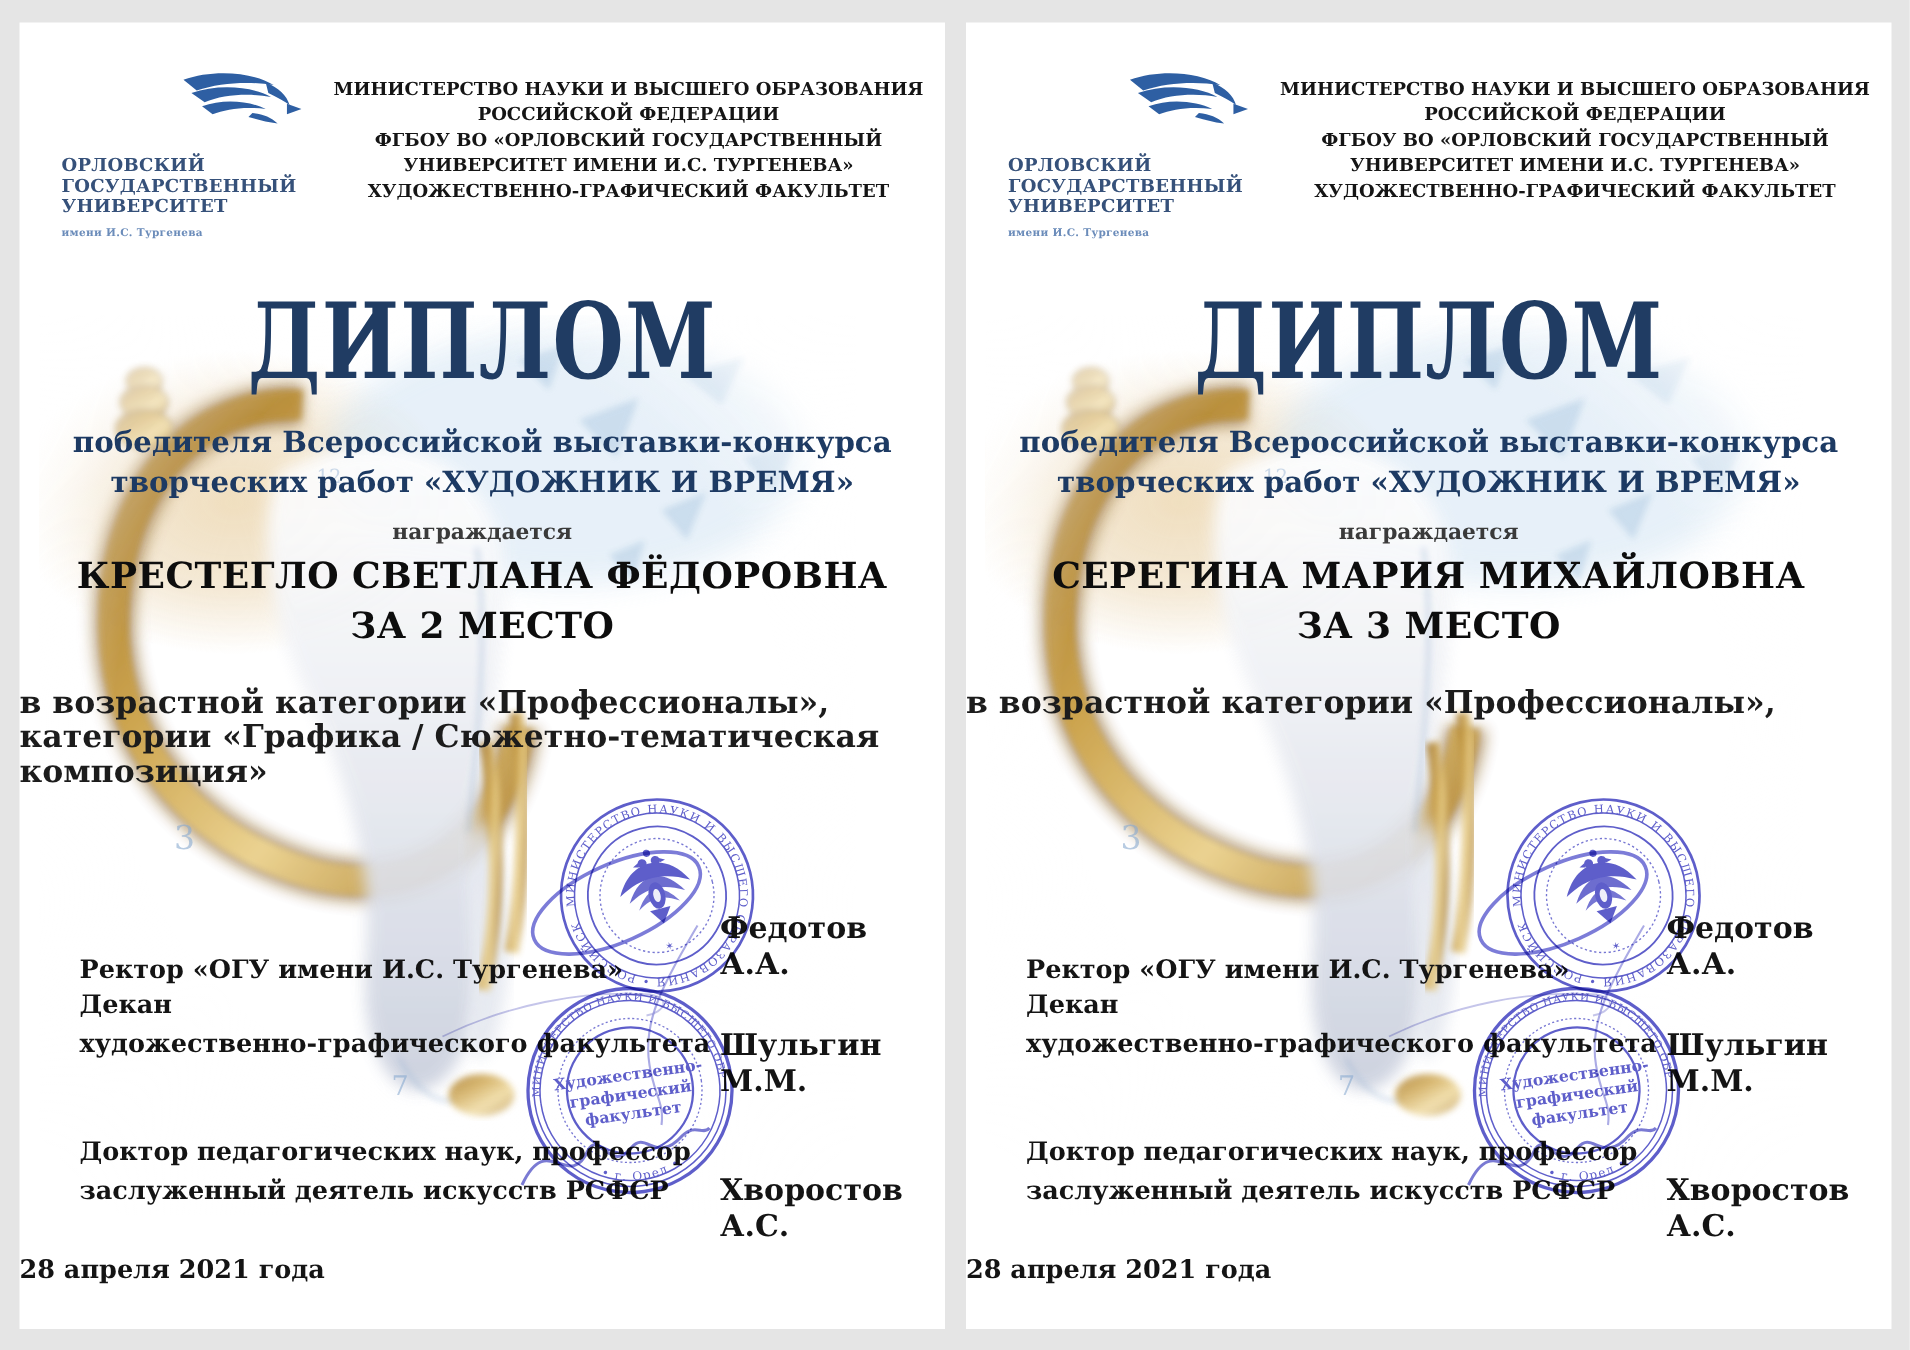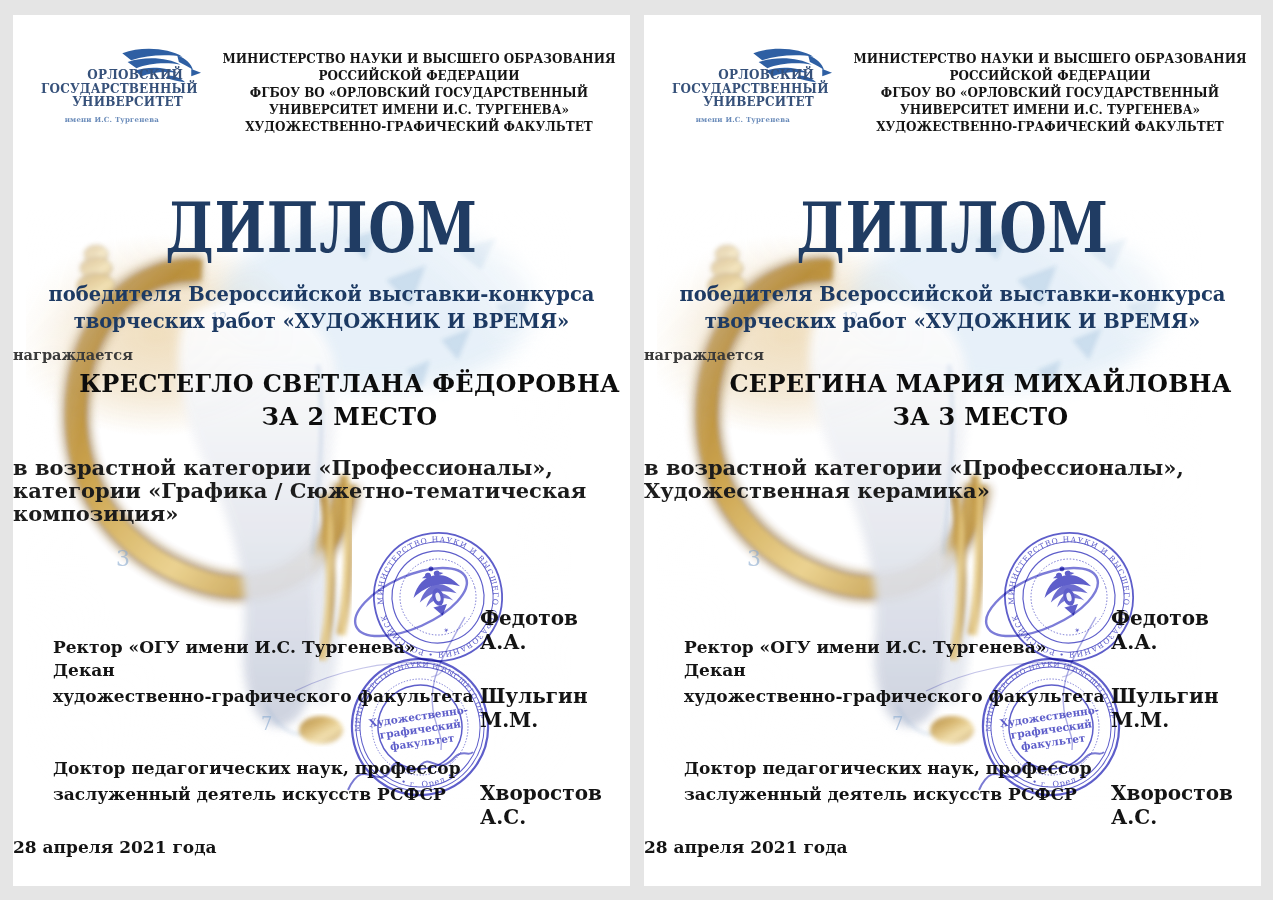--- a/index.html
+++ b/index.html
@@ -14,37 +14,37 @@
     background:#ffffff;
   }
   #page1{left:13px;}
   #page2{left:644px;}
 
   
   .artwork{position:absolute;left:13px;top:195px;width:545px;height:600px;opacity:.93;pointer-events:none;}
 
   
   .bird{position:absolute;left:104px;top:30px;width:84px;height:42px;}
-  .logo-text{position:absolute;left:28px;top:54px;width:142px;text-align:right;
+  .logo-text{position:absolute;left:28px;top:89px;width:142px;
     color:#36517a;font-size:12px;font-weight:700;line-height:13.5px;letter-spacing:.2px;}
   .logo-sub{font-size:7px;font-weight:700;color:#6b8cba;letter-spacing:.2px;margin-top:3px;padding-right:24px;}
 
   
   .ministry{position:absolute;left:205px;top:36px;width:402px;text-align:center;
     font-size:12px;font-weight:700;line-height:17px;color:#151515;}
 
   .title{position:absolute;left:0;top:174px;width:100%;text-align:center;
     font-size:70px;font-weight:700;color:#203c63;line-height:78px;
     transform:scaleX(.78);transform-origin:50% 50%;letter-spacing:1px;}
   .subtitle{position:absolute;left:0;top:266px;width:100%;text-align:center;
     font-size:19.5px;font-weight:700;color:#1d3a63;line-height:27px;}
-  .awarded{position:absolute;left:0;top:331px;width:100%;
+  .awarded{position:absolute;left:0;top:331px;width:100%;text-align:center;
     font-size:14.5px;font-weight:700;color:#3a3a3a;}
   .recipient{position:absolute;left:0;top:352px;width:100%;text-align:center;
-    font-size:24px;font-weight:700;color:#0d0d0d;line-height:33px;letter-spacing:.3px;padding-left:28px;}
+    font-size:24px;font-weight:700;color:#0d0d0d;line-height:33px;letter-spacing:.3px;}
   .category{position:absolute;left:0;top:441px;width:100%;text-align:left;
     font-size:21px;font-weight:700;color:#1c1c1c;line-height:23px;}
 
   .sig-label{position:absolute;left:40px;font-size:17px;font-weight:700;color:#141414;line-height:26px;}
   .sig-name{position:absolute;left:467px;font-size:20px;font-weight:700;color:#141414;}
   .row-rector-label{top:619px;} .row-rector-name{top:591px;}
   .row-dean-label{top:642px;}   .row-dean-name{top:669px;}
   .row-prof-label{top:740px;}   .row-prof-name{top:766px;}
   .date{position:absolute;left:0;top:822px;width:100%;text-align:left;
     font-size:17px;font-weight:700;color:#141414;}
@@ -295,21 +295,20 @@
 
   <div class="awarded">награждается</div>
 
   <div class="recipient">
     <div>СЕРЕГИНА МАРИЯ МИХАЙЛОВНА</div>
     <div>ЗА 3 МЕСТО</div>
   </div>
 
   <div class="category">
     <div>в возрастной категории «Профессионалы»,</div>
-    <div>Художественная керамика»</div>
   </div>
 
   <div class="sig-label row-rector-label">Ректор «ОГУ имени И.С. Тургенева»</div>
   <div class="sig-name row-rector-name">Федотов А.А.</div>
 
   <div class="sig-label row-dean-label">
     <div>Декан</div>
     <div>художественно-графического факультета</div>
   </div>
   <div class="sig-name row-dean-name">Шульгин М.М.</div>

